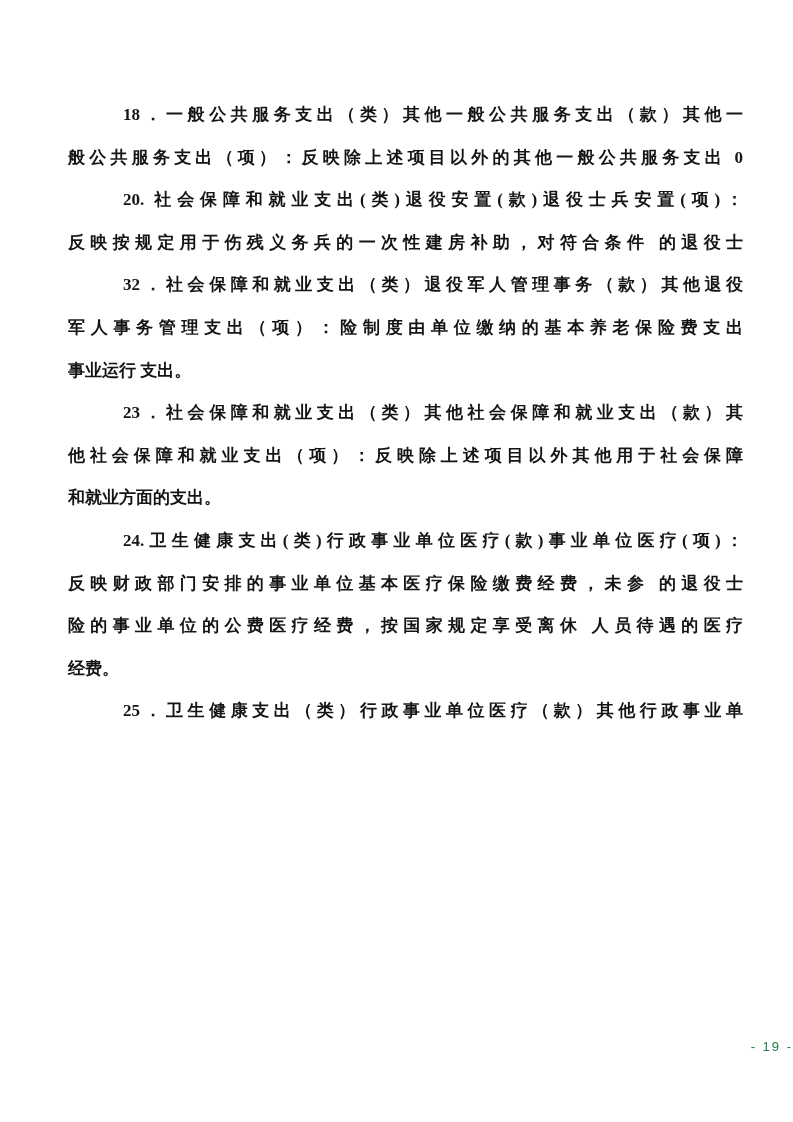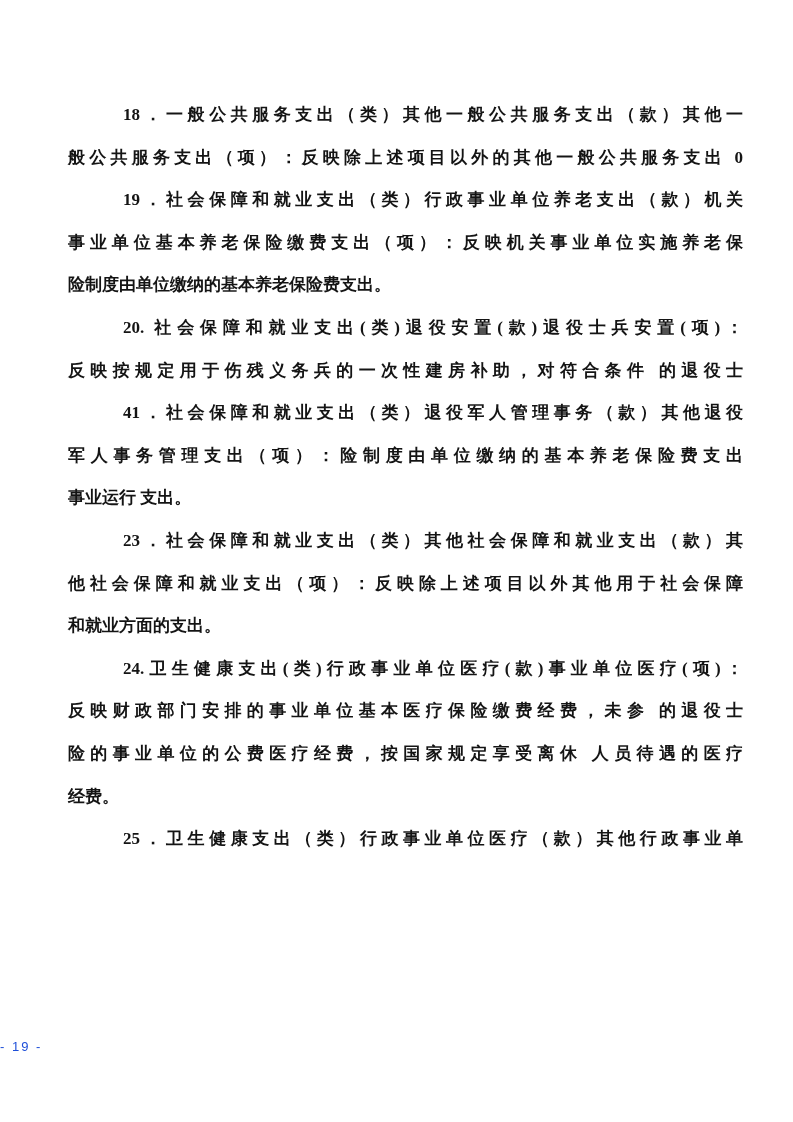--- a/index.html
+++ b/index.html
@@ -45,48 +45,43 @@
     white-space: normal;
   }
   .line.first {
     text-indent: 55px;
   }
   .footer {
     position: absolute;
     left: 0;
     top: 1038px;
     width: 793px;
-    text-align: left;
+    text-align: right;
     font-family: "Liberation Sans", "DejaVu Sans", sans-serif;
     font-size: 13px;
     line-height: 18px;
     letter-spacing: 2px;
-    color: #1d4ed8;
+    color: #15803d;
   }
 </style>
 </head>
 <body>
 
 <div class="page">
   <div class="doc-body">
       <div class="para">
         <div class="line first fill">18．一般公共服务支出（类）其他一般公共服务支出（款）其他一</div>
         <div class="line fill">般公共服务支出（项）：反映除上述项目以外的其他一般公共服务支出 0</div>
       </div>
       <div class="para">
-        <div class="line first fill">19．社会保障和就业支出（类）行政事业单位养老支出（款）机关</div>
-        <div class="line fill">事业单位基本养老保险缴费支出（项）：反映机关事业单位实施养老保</div>
-        <div class="line">险制度由单位缴纳的基本养老保险费支出。</div>
-      </div>
-      <div class="para">
         <div class="line first fill">20. 社会保障和就业支出(类)退役安置(款)退役士兵安置(项)：</div>
         <div class="line fill">反映按规定用于伤残义务兵的一次性建房补助，对符合条件 的退役士</div>
       </div>
       <div class="para">
-        <div class="line first fill">41．社会保障和就业支出（类）退役军人管理事务（款）其他退役</div>
+        <div class="line first fill">32．社会保障和就业支出（类）退役军人管理事务（款）其他退役</div>
         <div class="line fill">军人事务管理支出（项）：险制度由单位缴纳的基本养老保险费支出</div>
         <div class="line">事业运行 支出。</div>
       </div>
       <div class="para">
         <div class="line first fill">23．社会保障和就业支出（类）其他社会保障和就业支出（款）其</div>
         <div class="line fill">他社会保障和就业支出（项）：反映除上述项目以外其他用于社会保障</div>
         <div class="line">和就业方面的支出。</div>
       </div>
       <div class="para">
         <div class="line first fill">24.卫生健康支出(类)行政事业单位医疗(款)事业单位医疗(项)：</div>

